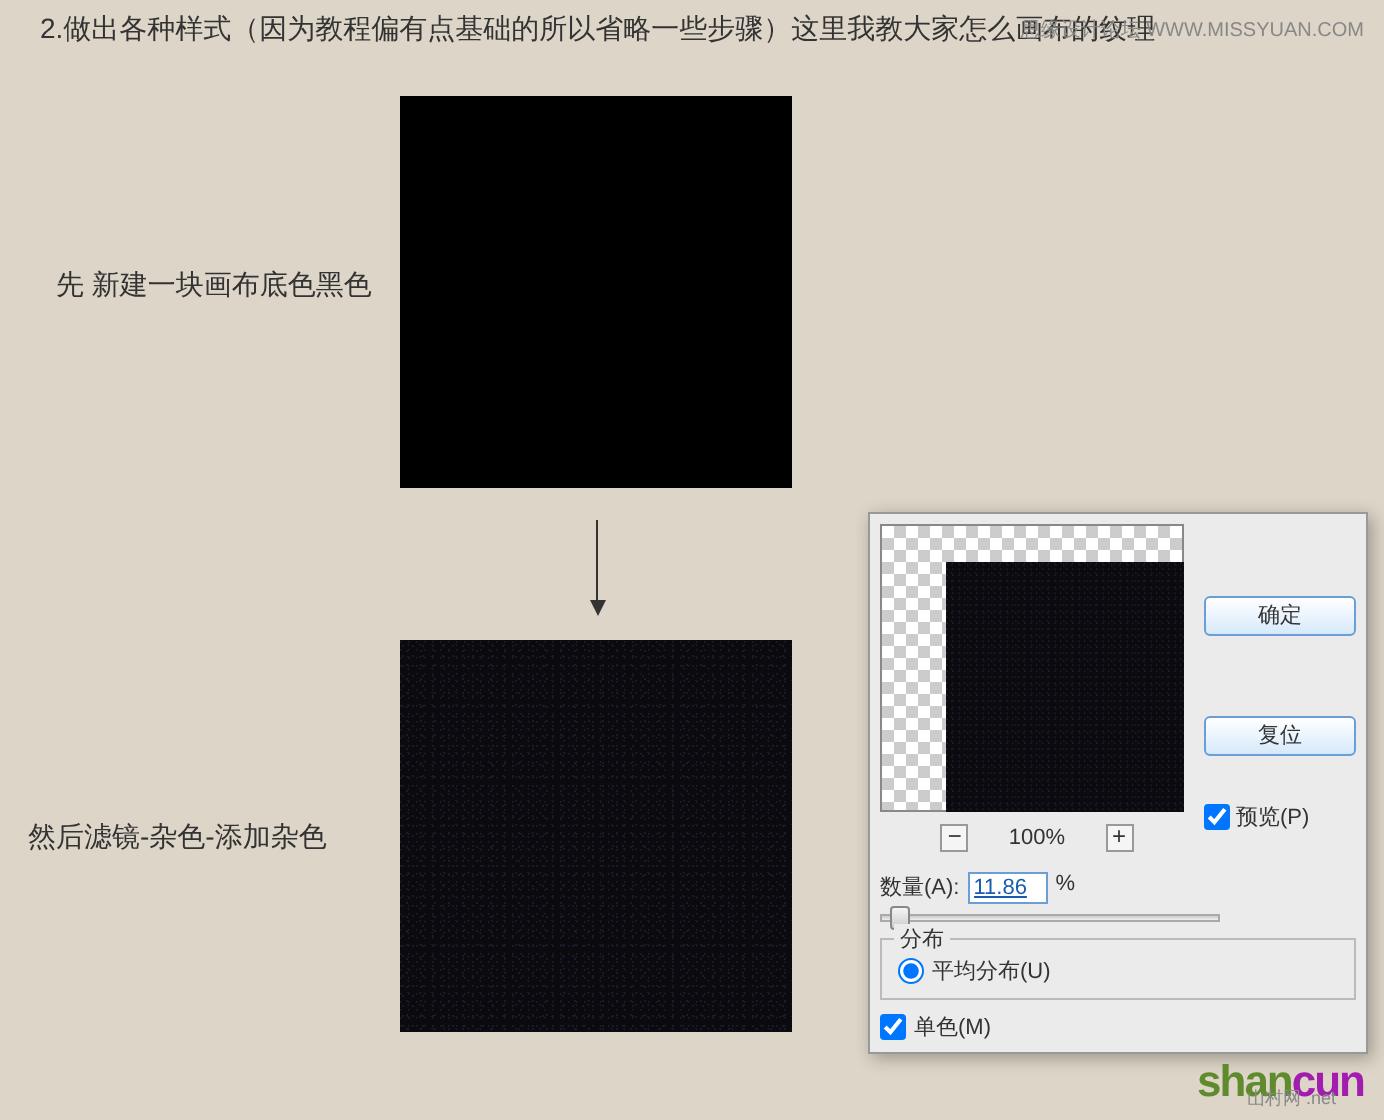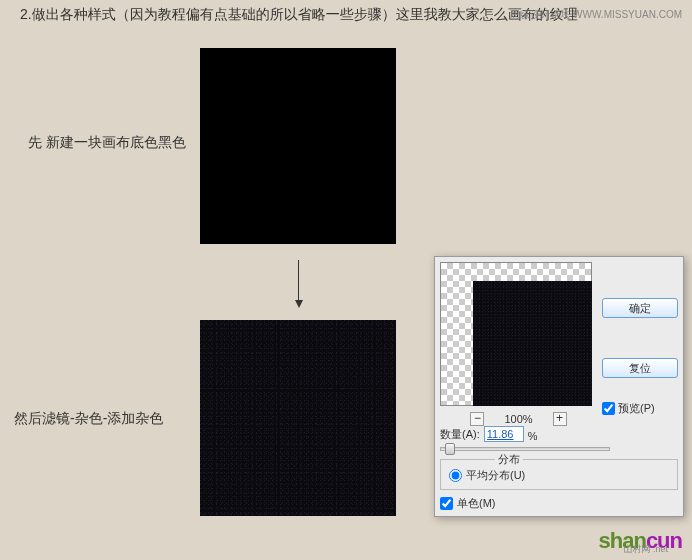--- a/index.html
+++ b/index.html
@@ -163,22 +163,23 @@
       margin-top: 36px;
     }
     .preview-check {
       margin-top: 19px;
       font-size: 11px;
       display: flex;
       align-items: center;
       gap: 3px;
     }
     .amount-row {
-      display: flex;
-      align-items: flex-end;
+      margin-top: 10px;
+      display: flex;
+      align-items: flex-start;
       gap: 4px;
       font-size: 11px;
     }
     .amount-input {
       width: 40px;
       height: 16px;
       background: #fff;
       color: #1a5cb0;
       border: 1px solid #6b9dd6;
       padding: 0 2px;
@@ -210,21 +211,20 @@
       position: relative;
       font-size: 11px;
     }
     .group-title {
       position: absolute;
       top: -8px;
       left: 6px;
       background: #ebebeb;
       padding: 0 3px;
       font-size: 11px;
-      margin-left: 48px;
     }
     .radio-row {
       display: flex;
       align-items: center;
       gap: 4px;
       margin: 2px 0;
     }
     .mono-row {
       display: flex;
       align-items: center;

